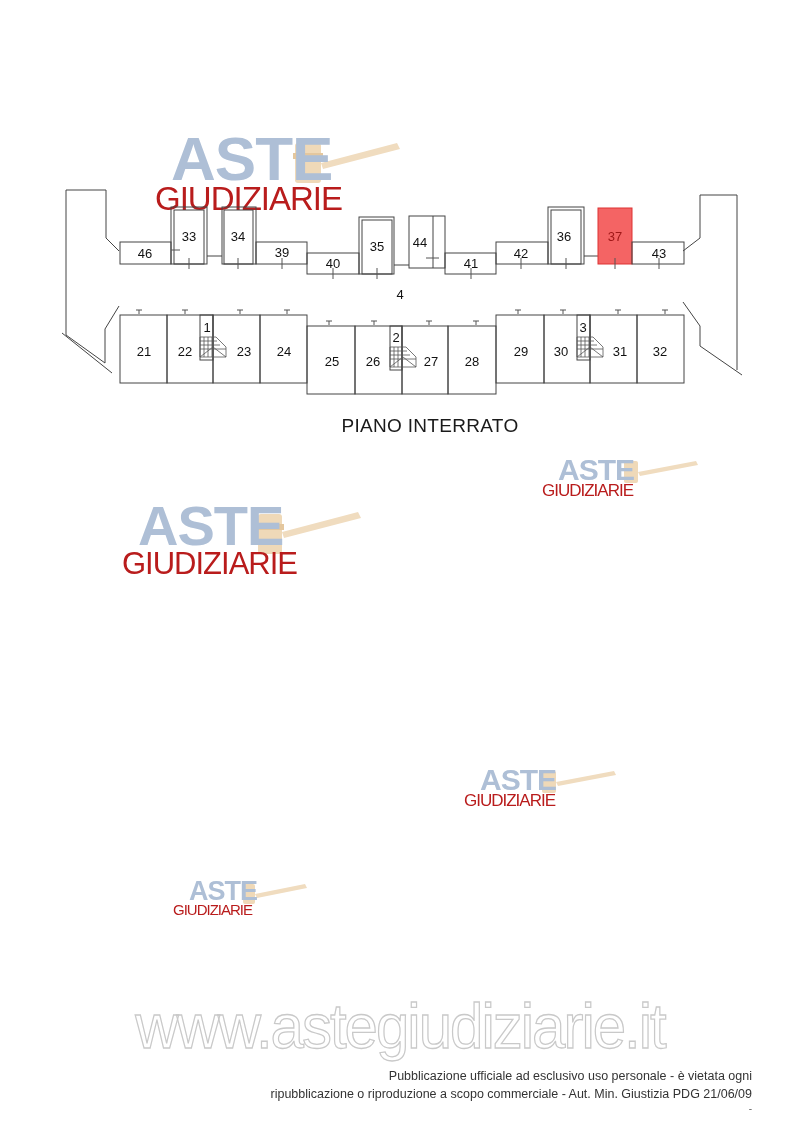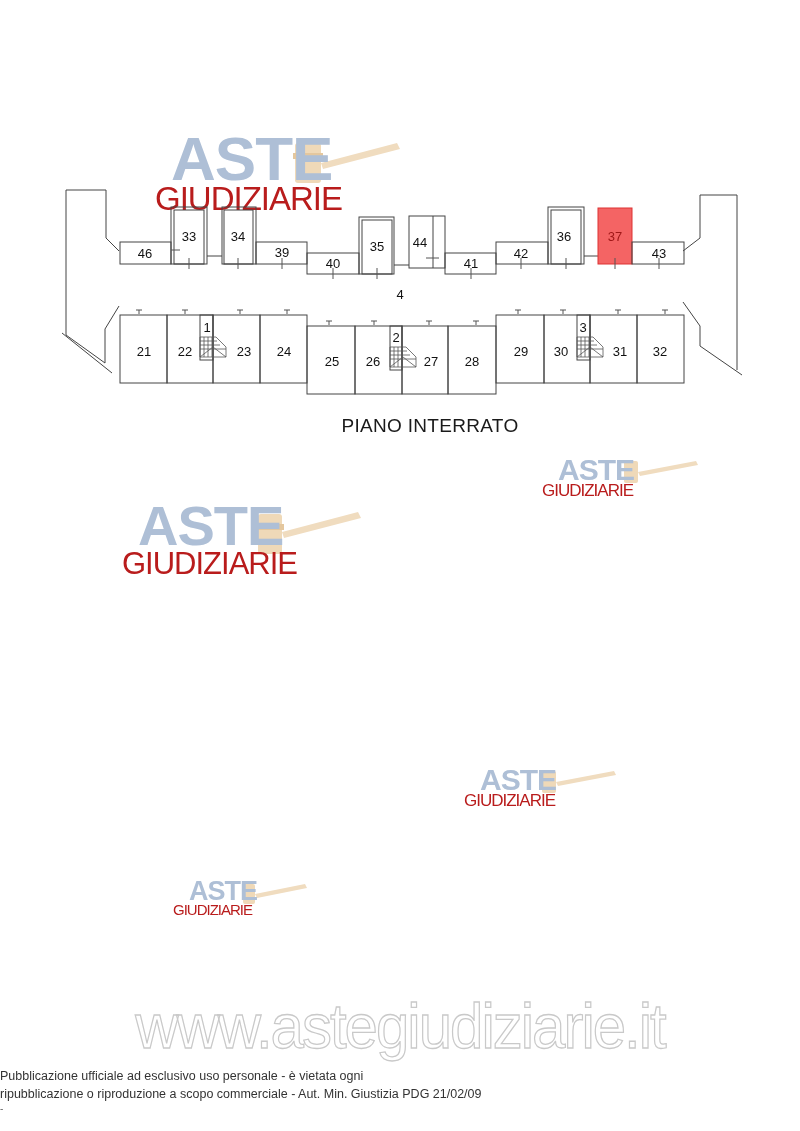--- a/index.html
+++ b/index.html
@@ -4,21 +4,21 @@
 <style>
   html, body { margin:0; padding:0; background:#ffffff; }
   body { width:800px; height:1131px; position:relative; overflow:hidden; font-family:"Liberation Sans", sans-serif; }
   .wm { position:absolute; pointer-events:none; }
   .wm .aste { position:absolute; left:16px; top:0; color:#aebfd6; font-family:"Liberation Sans", sans-serif; font-weight:700; letter-spacing:-1px; line-height:1; }
   .wm .giud { position:absolute; left:0; color:#b91c1c; font-family:"Liberation Sans", sans-serif; line-height:1; letter-spacing:-1px; }
   .wm svg { position:absolute; }
   #plan { position:absolute; left:0; top:0; }
   .title { position:absolute; left:0; width:860px; top:415px; text-align:center; font-size:19px; color:#1a1a1a; letter-spacing:0.3px; }
   .url { position:absolute; left:0; width:800px; top:992px; text-align:center; font-size:60px; color:#ffffff; -webkit-text-stroke:1.2px #c9c9c9; letter-spacing:-2px; transform:scaleY(1.05); }
-  .footer { position:absolute; left:0; width:752px; text-align:left; font-size:12.5px; color:#333; }
+  .footer { position:absolute; left:0; width:752px; text-align:right; font-size:12.5px; color:#333; }
   .f1 { top:1069px; }
   .f2 { top:1087px; }
   .f3 { top:1103px; font-size:10px; color:#666; }
 </style>
 </head>
 <body>
 
 <div class="wm" style="left:155px;top:128px;width:250px;height:90px;">
   <svg width="120" height="60" style="left:130px;top:5px;" viewBox="0 0 120 60">
     <rect x="10" y="10" width="26" height="40" rx="3" fill="#efd9b8"></rect>
@@ -206,14 +206,14 @@
     <text x="396" y="342">2</text>
     <text x="583" y="332">3</text>
   </g>
 </svg>
 
 <div class="title">PIANO INTERRATO</div>
 
 <div class="url">www.astegiudiziarie.it</div>
 
 <div class="footer f1">Pubblicazione ufficiale ad esclusivo uso personale - è vietata ogni</div>
-<div class="footer f2">ripubblicazione o riproduzione a scopo commerciale - Aut. Min. Giustizia PDG 21/02/09</div>
+<div class="footer f2">ripubblicazione o riproduzione a scopo commerciale - Aut. Min. Giustizia PDG 21/06/09</div>
 <div class="footer f3">-</div>
 
 </body></html>

